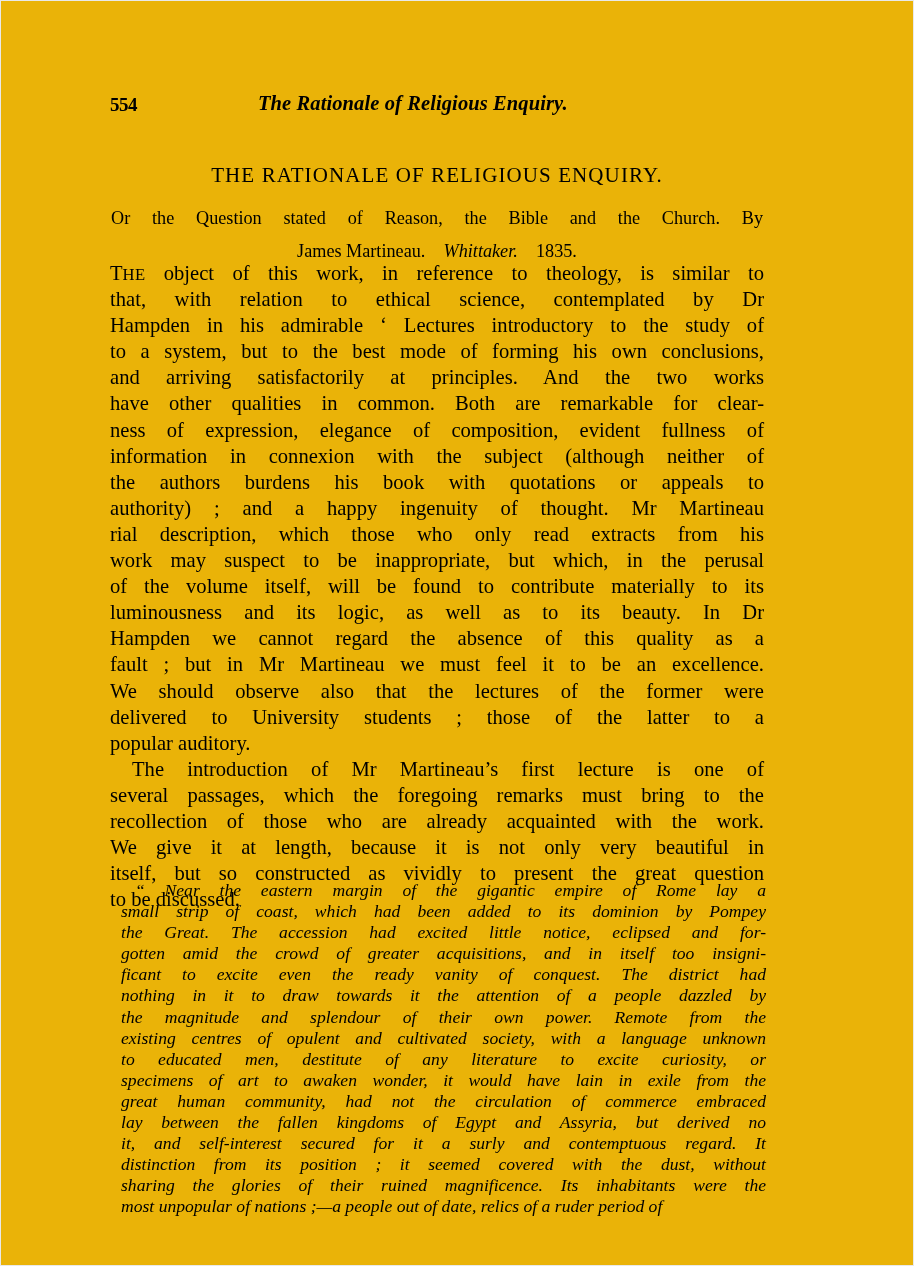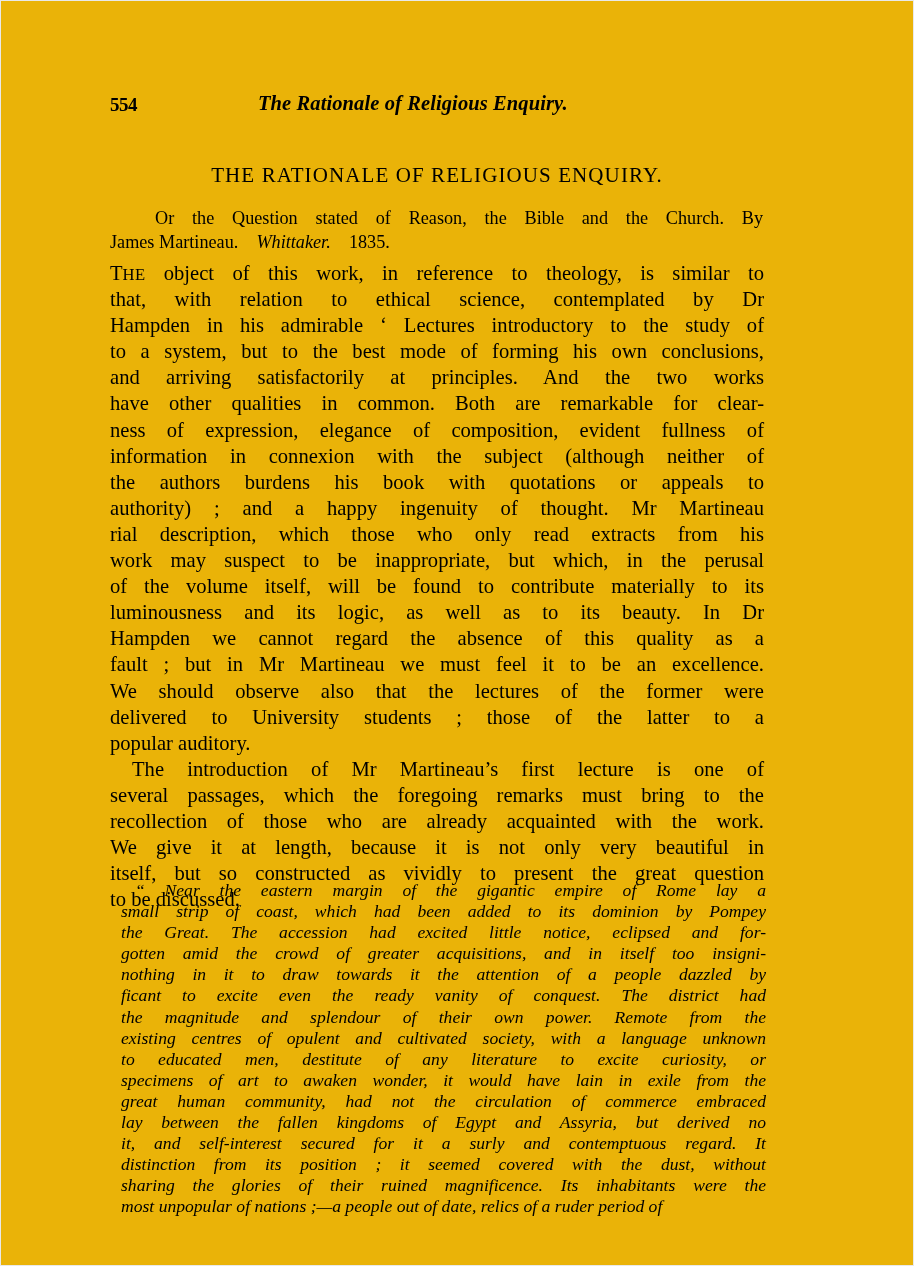--- a/index.html
+++ b/index.html
@@ -79,25 +79,24 @@
     font-size: 18.2px;
   }
   .subtitle-line {
     display: block;
     white-space: nowrap;
   }
   .subtitle-line.l1 {
     text-align: justify;
     text-align-last: justify;
     padding: 0 1px;
-    margin-left: 44px;
   }
   .subtitle-line.l2 {
-    text-align: left;
-    margin-top: 3px;
+    text-align: center;
+    margin-top: 12px;
   }
   .ital { font-style: italic; }
 
   
   .body-block {
     position: absolute;
     left: 110px;
     top: 260px;
     width: 654px;
     font-size: 20.6px;
@@ -197,22 +196,22 @@
     <span class="bline">We give it at length, because it is not only very beautiful in</span>
     <span class="bline">itself, but so constructed as vividly to present the great question</span>
     <span class="bline ragged">to be discussed.</span>
   </div>
 
   <div class="quote-block">
     <span class="qline first">“ Near the eastern margin of the gigantic empire of Rome lay a</span>
     <span class="qline">small strip of coast, which had been added to its dominion by Pompey</span>
     <span class="qline">the Great.   The accession had excited little notice, eclipsed and for-</span>
     <span class="qline">gotten amid the crowd of greater acquisitions, and in itself too insigni-</span>
+    <span class="qline">ficant to excite even the ready vanity of conquest.   The district had</span>
     <span class="qline">nothing in it to draw towards it the attention of a people dazzled by</span>
-    <span class="qline">ficant to excite even the ready vanity of conquest.   The district had</span>
     <span class="qline">the magnitude and splendour of their own power.   Remote from the</span>
     <span class="qline">existing centres of opulent and cultivated society, with a language unknown</span>
     <span class="qline">to educated men, destitute of any literature to excite curiosity, or</span>
     <span class="qline">specimens of art to awaken wonder, it would have lain in exile from the</span>
     <span class="qline">great human community, had not the circulation of commerce embraced</span>
     <span class="qline">lay between the fallen kingdoms of Egypt and Assyria, but derived no</span>
     <span class="qline">it, and self-interest secured for it a surly and contemptuous regard.   It</span>
     <span class="qline">distinction from its position ; it seemed covered with the dust, without</span>
     <span class="qline">sharing the glories of their ruined magnificence.   Its inhabitants were the</span>
     <span class="qline ragged">most unpopular of nations ;—a people out of date, relics of a ruder period of</span>

